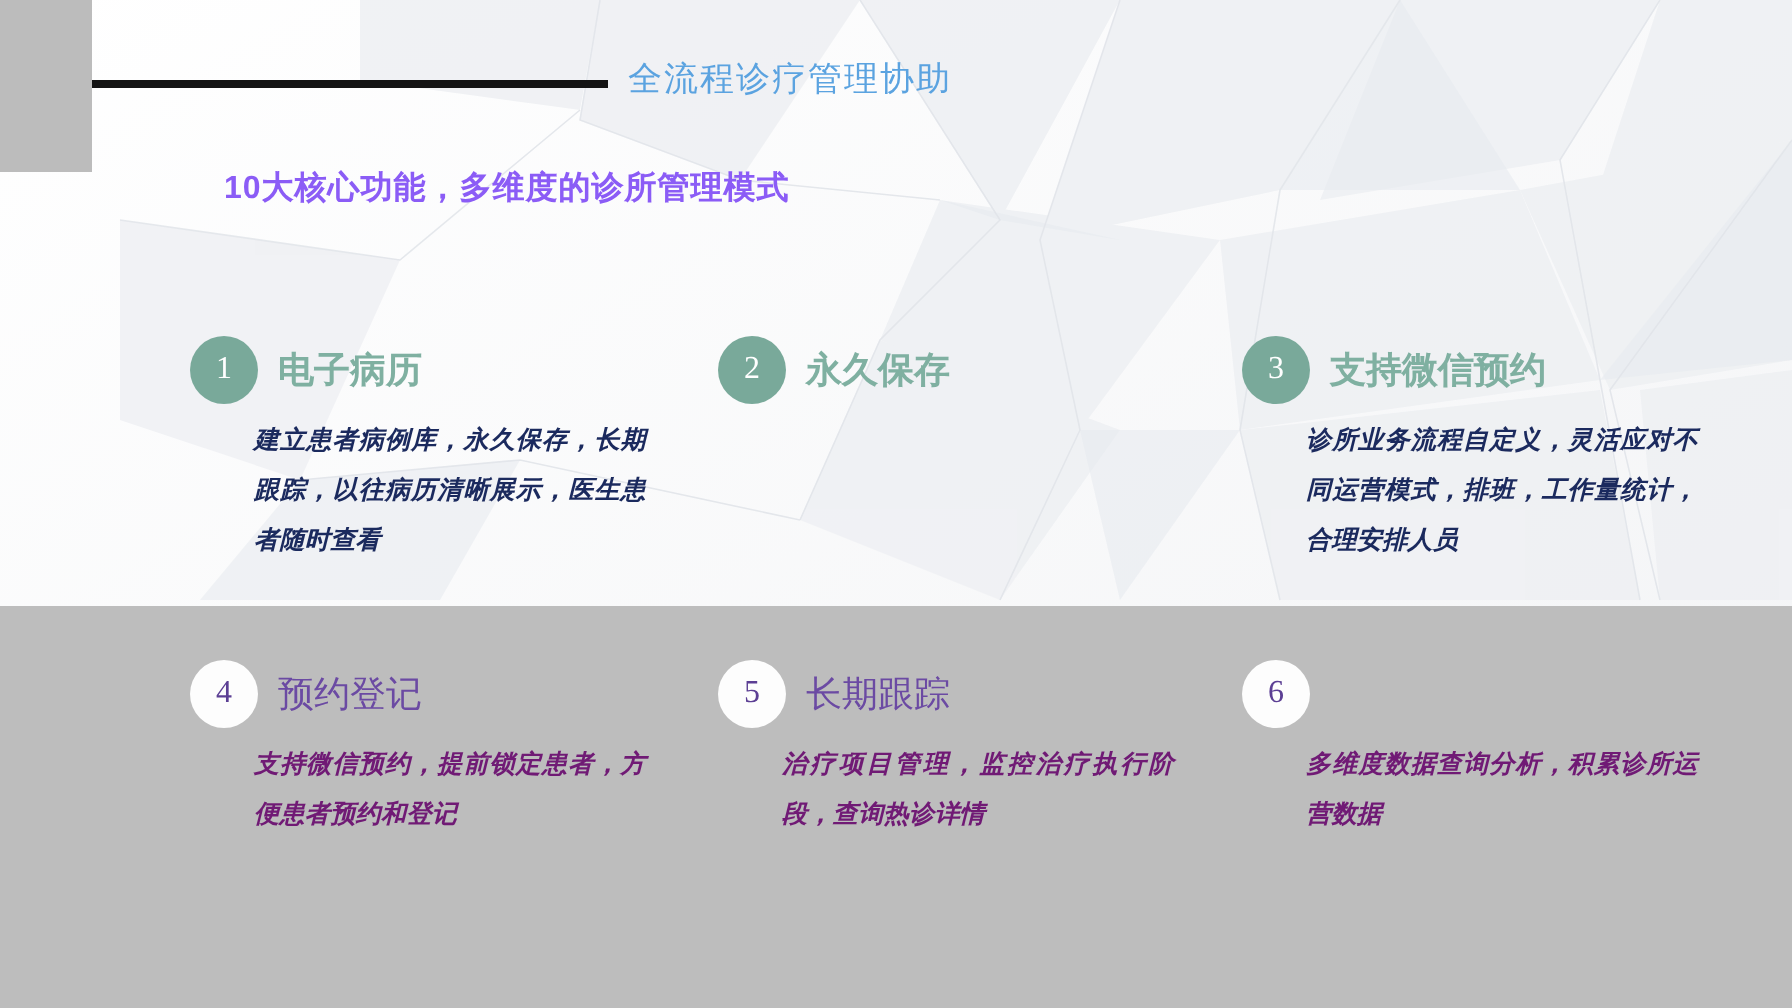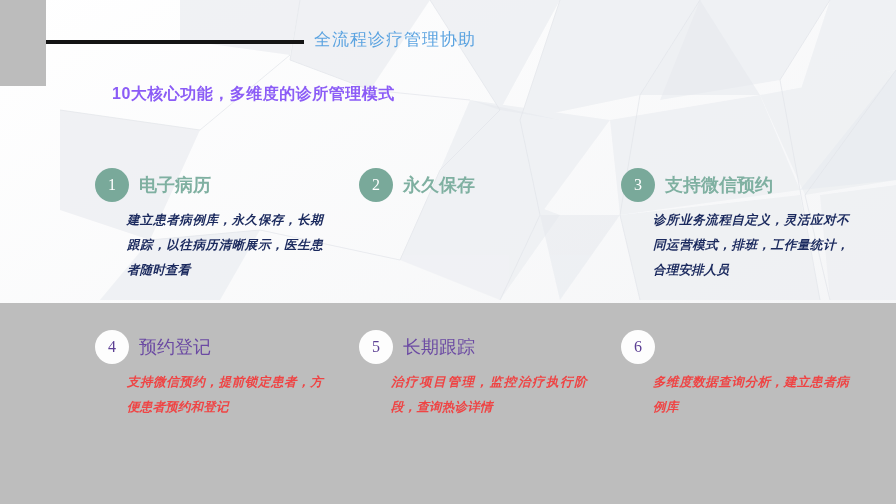--- a/index.html
+++ b/index.html
@@ -155,21 +155,21 @@
     margin-left: 32px;
     width: 196px;
     font-size: 12.5px;
     font-weight: bold;
     line-height: 2.0;
     color: #1b2a5e;
     letter-spacing: 0.2px;
     text-align: justify;
     font-style: italic;
   }
-  #row-bottom .feature-body { color: #ef4444; }
+  #row-bottom .feature-body { color: #701a75; }
 </style>
 </head>
 <body>
 
 <div id="slide">
 
   <svg id="bg-texture" viewBox="0 0 896 504" preserveAspectRatio="none" aria-hidden="true">
     <defs>
       <linearGradient id="gfade" x1="0" y1="0" x2="1" y2="1">
         <stop offset="0%" stop-color="#ffffff"></stop>
@@ -263,18 +263,18 @@
         <div class="badge badge-white">5</div>
         <div class="feature-title title-purple">长期跟踪</div>
       </div>
       <div class="feature-body">治疗项目管理，监控治疗执行阶段，查询热诊详情</div>
     </div>
 
     <div class="feature-cell">
       <div class="feature-head">
         <div class="badge badge-white">6</div>
       </div>
-      <div class="feature-body">多维度数据查询分析，建立患者病例库</div>
+      <div class="feature-body">多维度数据查询分析，积累诊所运营数据</div>
     </div>
 
   </div>
 
 </div>
 
 </body></html>

